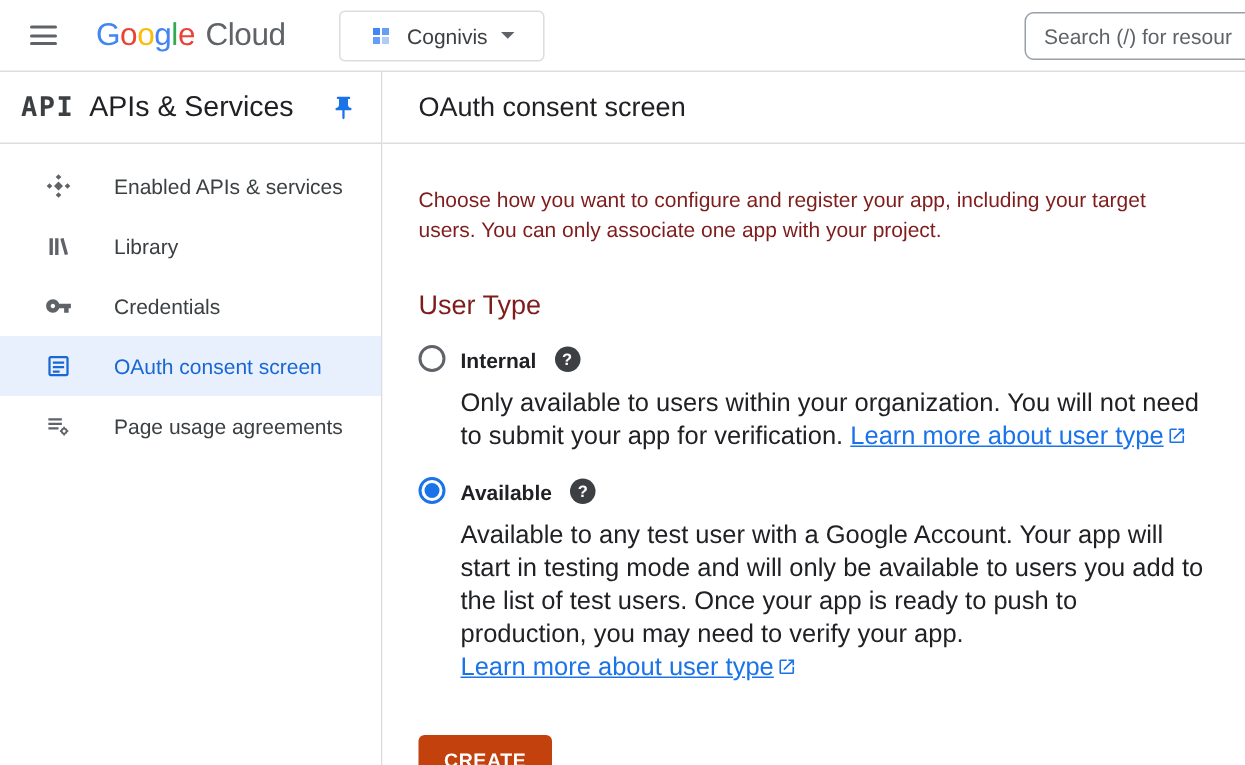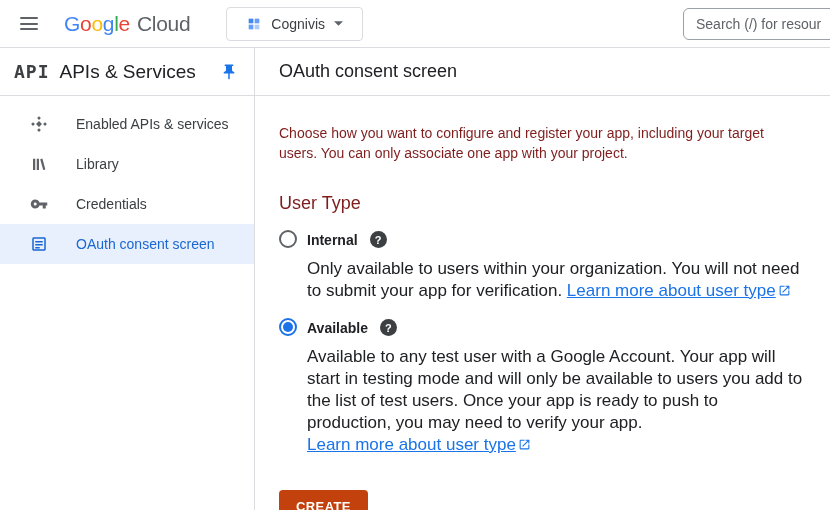--- a/index.html
+++ b/index.html
@@ -139,20 +139,28 @@
         <span>Credentials</span>
       </div>
 
       <div class="nav-item selected">
         <svg viewBox="0 0 24 24">
           <path d="M19 3H5c-1.1 0-2 .9-2 2v14c0 1.1.9 2 2 2h14c1.1 0 2-.9 2-2V5c0-1.1-.9-2-2-2zm0 16H5V5h14v14zM7 8h10v2H7zm0 4h10v2H7zm0 4h6v2H7z"></path>
         </svg>
         <span>OAuth consent screen</span>
       </div>
 
+      <div class="nav-item">
+        <svg viewBox="0 0 24 24">
+          <path d="M3 5h12v2H3zM3 9h12v2H3zM3 13h9v2H3z"></path>
+          <circle cx="17" cy="16.5" r="2.2" fill="none" stroke="currentColor" stroke-width="1.6" style="stroke:#5f6368"></circle>
+          <path d="M17 12.6v1.6M17 18.8v1.6M13.3 16.5H15M19 16.5h1.7" fill="none" stroke="#5f6368" stroke-width="1.6"></path>
+        </svg>
+        <span>Page usage agreements</span>
+      </div>
     </div>
   </nav>
 
   <main class="main">
     <div class="main-header">OAuth consent screen</div>
 
     <div class="main-body">
       <p class="intro">Choose how you want to configure and register your app, including your target users. You can only associate one app with your project.</p>
 
       <h2 class="ut-heading">User Type</h2>

